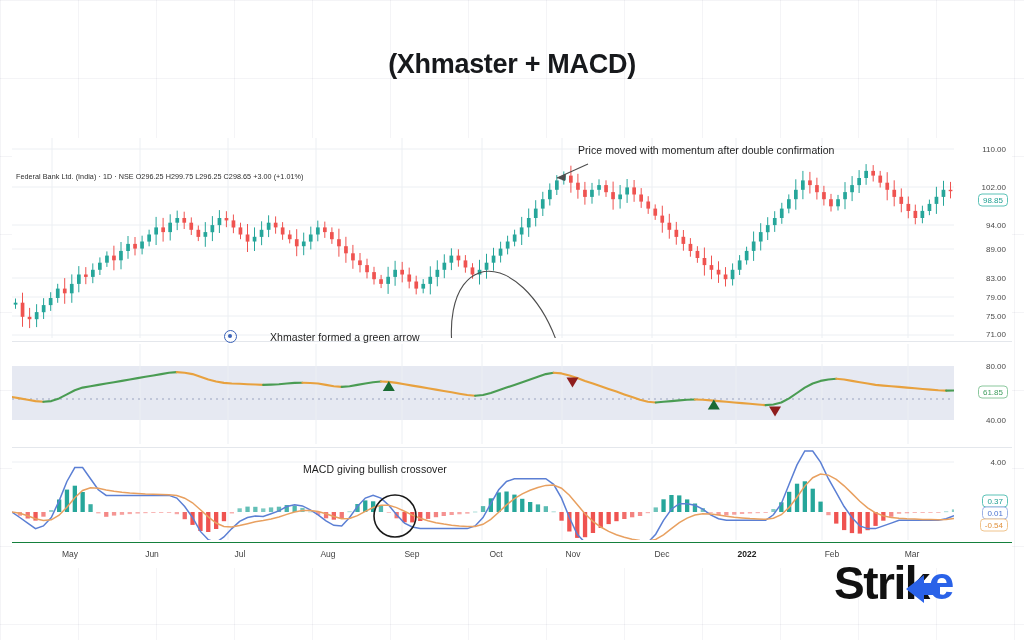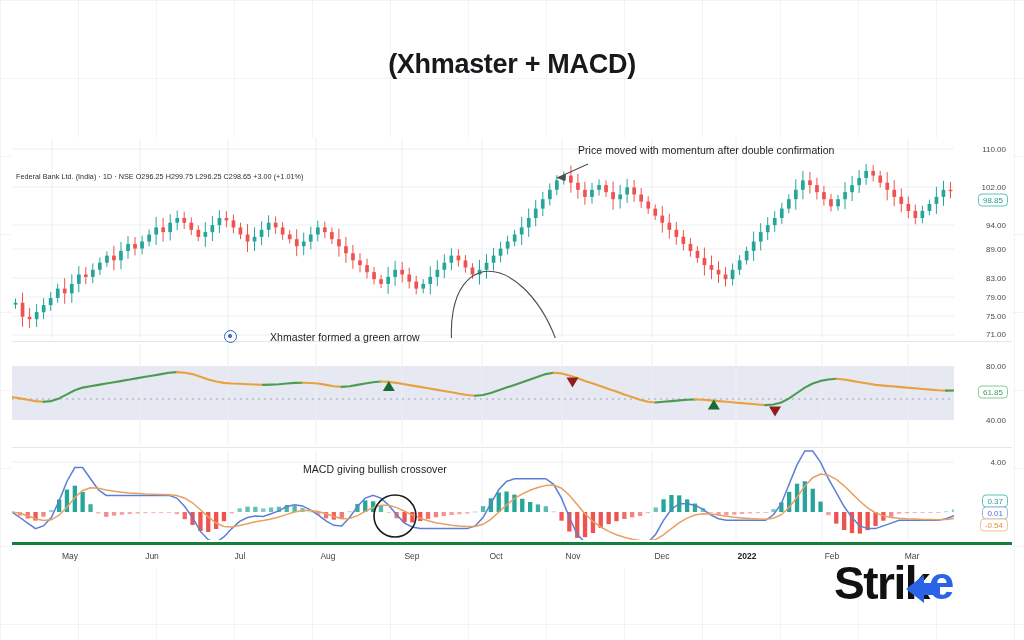--- a/index.html
+++ b/index.html
@@ -69,21 +69,21 @@
   .sym-header {
     position:absolute; left:4px; top:2px; font-size:7.2px;
     color:#2c2c2c; white-space:nowrap; z-index:6;
     letter-spacing:0.05px;
     margin-top:32px;
   }
 
   
   .xaxis {
     position:absolute; left:0; top:404px; width:1000px; height:26px;
-    border-top:3px solid #15803d;
+    border-top:1px solid #15803d;
     text-align:right;
   }
   .xtick {
     position:absolute; top:6px; font-size:8.5px; color:#444;
     transform:translateX(-50%); white-space:nowrap;
   }
   .xtick.bold { font-weight:bold; color:#222; }
 
   
   .anno {

